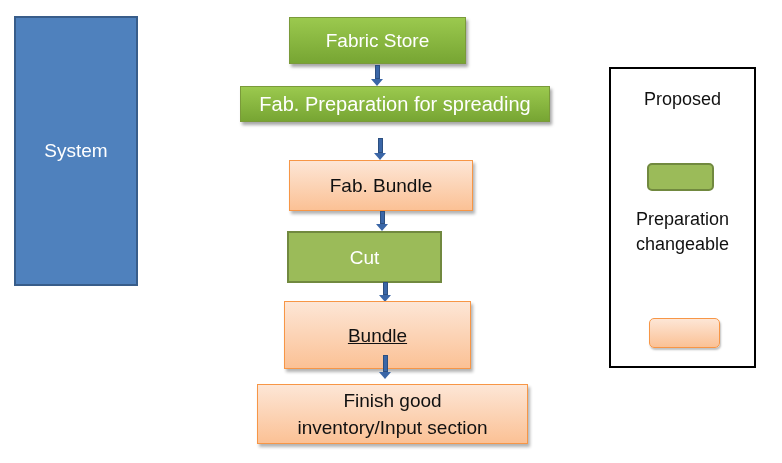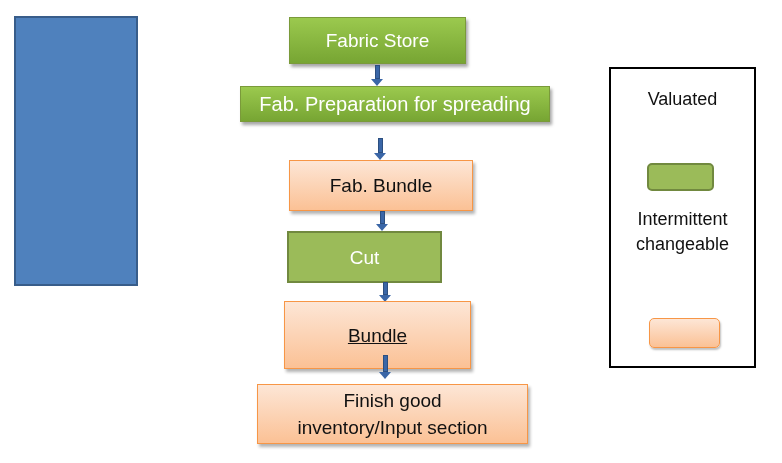--- a/index.html
+++ b/index.html
@@ -22,20 +22,21 @@
   .arrow .head { position:absolute; left:-1px; width:0; height:0; border-left:6px solid transparent; border-right:6px solid transparent; border-top:7px solid #3a66a7; }
   .legend { left:609px; top:67px; width:147px; height:301px; border:2px solid #000; background:#fff; }
   .legend-label { position:absolute; left:0; width:100%; text-align:center; font-size:18px; line-height:25px; color:#111; }
   .swatch { position:absolute; border-radius:5px; }
 </style>
 </head>
 <body>
 
 <div class="abs blue">
   <div>
+    <div>System</div>
   </div>
 </div>
 
 <div class="abs green" style="left:289px; top:17px; width:177px; height:47px;">
   <span class="box-text">Fabric Store</span>
 </div>
 
 <div class="arrow" style="left:372px; top:65px; height:21px;">
   <div class="shaft" style="height:14px;"></div>
     <div class="head" style="top:14px;"></div>
@@ -78,20 +79,20 @@
 </div>
 
 <div class="abs orange" style="left:257px; top:384px; width:271px; height:60px;">
   <div class="box-text" style="line-height:27px;">
     <div>Finish good</div>
     <div>inventory/Input section</div>
   </div>
 </div>
 
 <div class="abs legend">
-  <div class="legend-label" style="top:18px;">Valuated</div>
+  <div class="legend-label" style="top:18px;">Proposed</div>
   <div class="swatch" style="left:36px; top:94px; width:63px; height:24px; background:#9bbb59; border:2px solid #71893f;"></div>
   <div class="legend-label" style="top:138px;">
-    <div>Intermittent</div>
+    <div>Preparation</div>
     <div>changeable</div>
   </div>
   <div class="swatch" style="left:38px; top:249px; width:69px; height:28px; background:linear-gradient(#fde6d6,#fbc195); border:1px solid #f79646; box-shadow:1px 2px 2px rgba(0,0,0,0.25);"></div>
 </div>
 
 </body></html>

